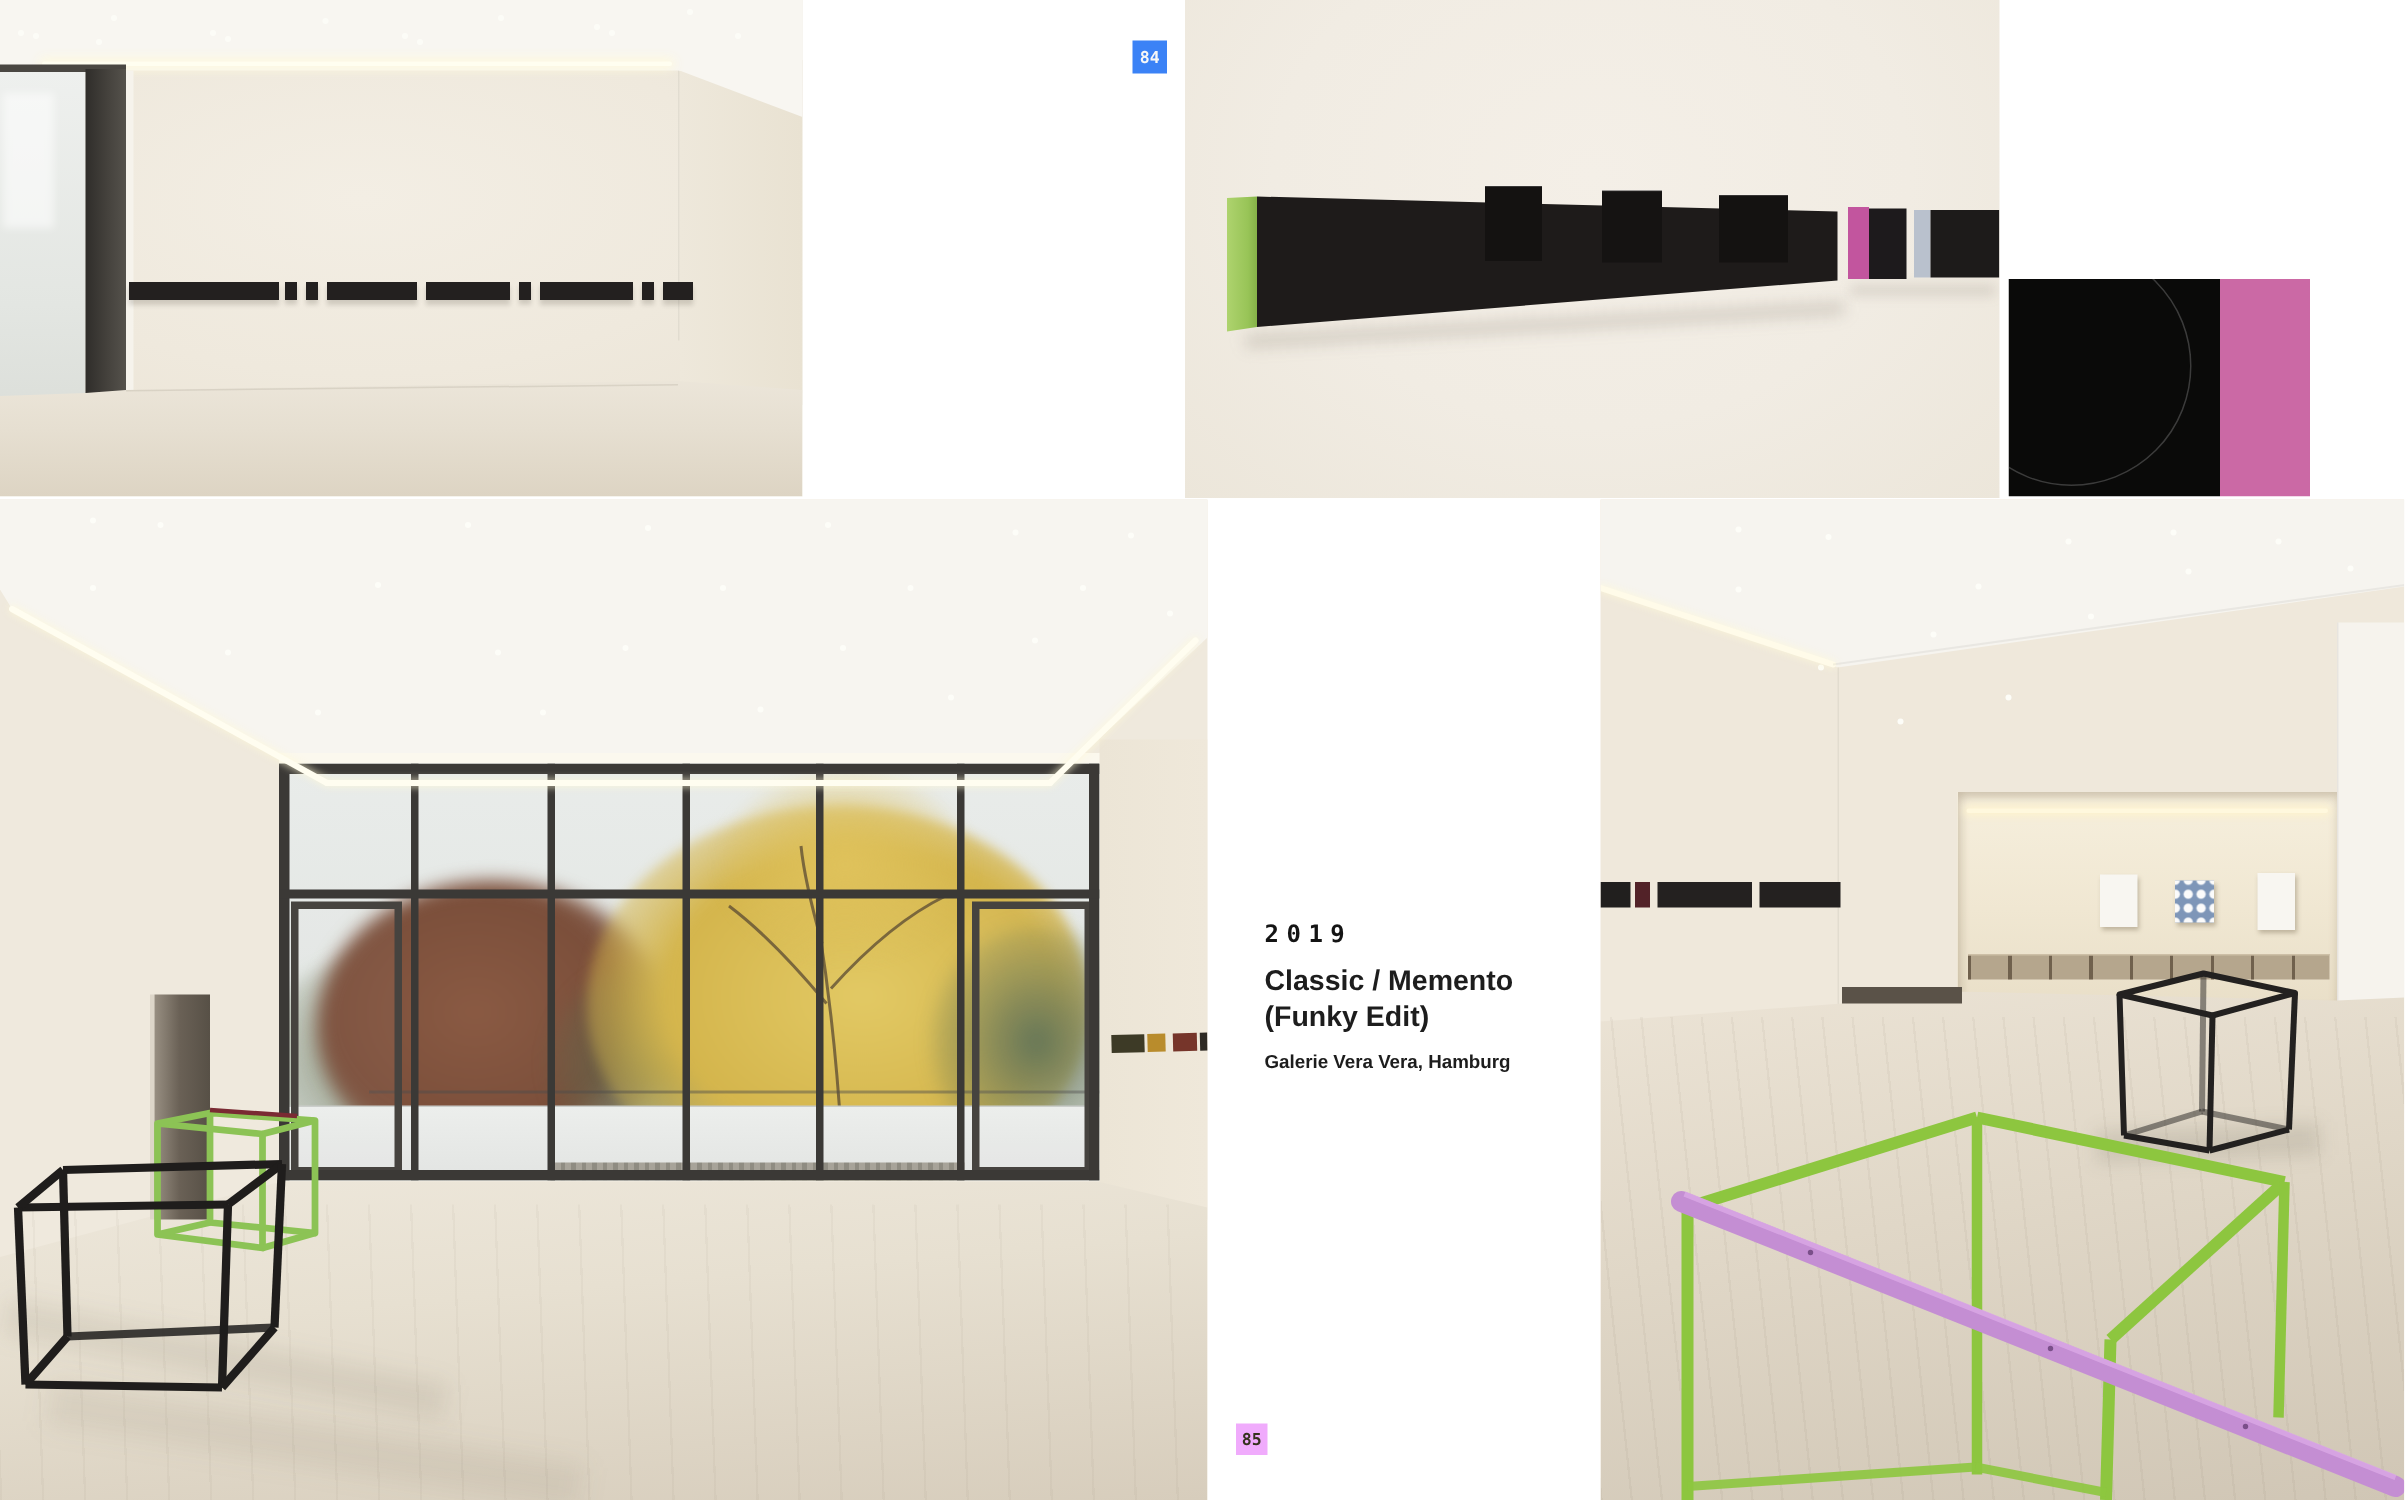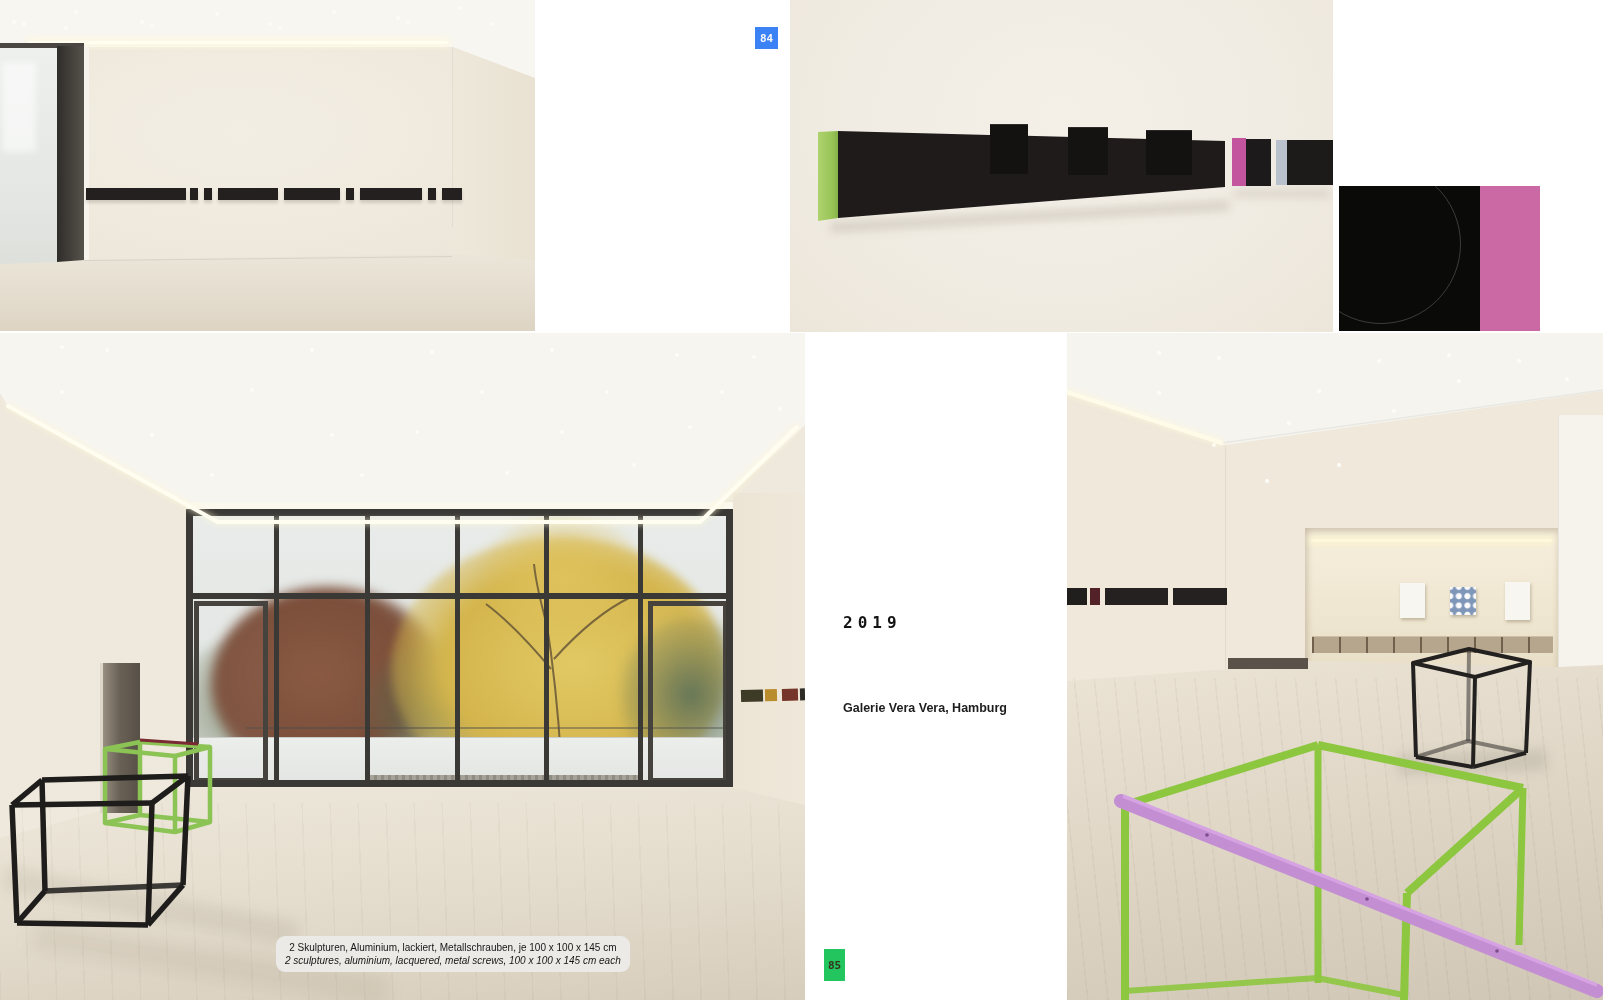--- a/index.html
+++ b/index.html
@@ -36,21 +36,21 @@
 
   
   .pill{background:#ebeae7;border-radius:9px;text-align:center;color:#161616;
         padding:5px 9px;font-size:10px;line-height:13px;white-space:nowrap;}
   .pill .it{font-style:italic;}
   .cap-top{left:552px;top:192px;}
   .cap-bottom{left:276px;top:936px;}
   .badge{font-family:"DejaVu Sans Mono",monospace;font-weight:700;font-size:11px;
          display:flex;align-items:center;justify-content:center;letter-spacing:0;}
   .badge-84{left:755px;top:27px;width:23px;height:22px;background:#3b82f6;color:#f7f7f7;}
-  .badge-85{left:824px;top:949px;width:21px;height:32px;background:#22c55e;color:#34321b;}
+  .badge-85{left:824px;top:949px;width:21px;height:21px;background:#f0abfc;color:#34321b;}
 
   
   .p-tr{left:790px;top:0;width:543px;height:332px;
     background:radial-gradient(ellipse at 50% 35%, #f4efe7 0%, #f1ece3 55%, #ece6da 100%);}
   .tr-shadow1{left:40px;top:212px;width:400px;height:9px;background:rgba(110,102,88,0.22);
     filter:blur(5px);transform:rotate(-3.2deg);}
   .tr-shadow2{left:444px;top:190px;width:96px;height:7px;background:rgba(110,102,88,0.18);filter:blur(4px);}
 
   
   .p-detail{left:1339px;top:186px;width:201px;height:145px;background:#ffffff;}
@@ -279,26 +279,26 @@
         <line x1="12" y1="472" x2="17" y2="590"></line>
         <line x1="152" y1="470" x2="148" y2="592"></line>
         <line x1="17" y1="590" x2="148" y2="592"></line>
         <line x1="148" y1="592" x2="183" y2="552"></line>
         <line x1="17" y1="590" x2="45" y2="558"></line>
         <line x1="45" y1="558" x2="183" y2="552" stroke-opacity="0.85"></line>
       </g>
     </svg>
   </div>
 
-  <div class="abs pill cap-bottom">
-    <div>2 Skulpturen, Aluminium, lackiert, Metallschrauben, je 100 x 100 x 145 cm</div>
-    <div class="it">2 sculptures, aluminium, lacquered, metal screws, 100 x 100 x 145 cm each</div>
-  </div>
 
   <div class="abs exh-year">2019</div>
+  <div class="abs exh-title">
+    <div>Classic / Memento</div>
+    <div>(Funky Edit)</div>
+  </div>
   <div class="abs exh-venue">Galerie Vera Vera, Hamburg</div>
   <div class="abs badge badge-85">85</div>
 
   <div class="photo p-br">
     <div class="abs br-ceiling"></div>
     <div class="abs br-dots"></div>
     <div class="abs br-cornerline"></div>
     <div class="abs br-strip" style="left:0;top:255px;width:200px;height:17px;">
       <i style="left:0;width:20px;background:#211f1e;"></i>
       <i style="left:23px;width:10px;background:#522228;"></i>

